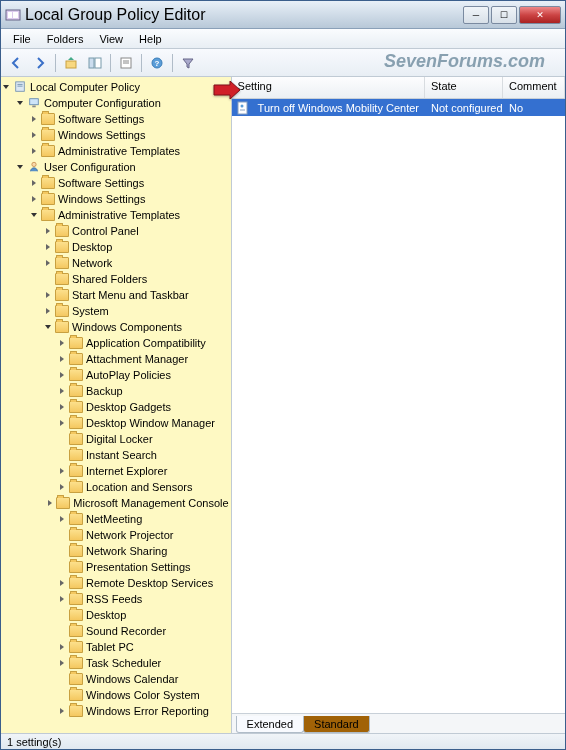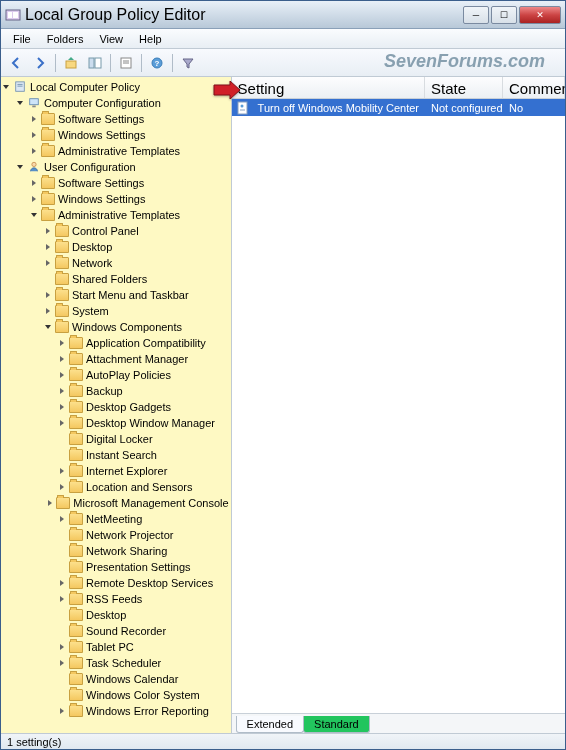--- a/index.html
+++ b/index.html
@@ -24,32 +24,32 @@
 .tree-indent { display: inline-block; }
 .expander { width: 10px; height: 10px; display: inline-flex; align-items: center; justify-content: center; margin-right: 2px; }
 .exp-tri { width: 0; height: 0; }
 .exp-closed { border-left: 4px solid #666; border-top: 3px solid transparent; border-bottom: 3px solid transparent; }
 .exp-open { border-top: 4px solid #333; border-left: 3px solid transparent; border-right: 3px solid transparent; }
 .tree-icon { width: 14px; height: 12px; display: inline-block; margin-right: 3px; flex-shrink: 0; }
 .folder-icon { background: linear-gradient(to bottom, #fce08c 0%, #f4c860 100%); border: 1px solid #c8a040; border-radius: 1px 1px 0 0; position: relative; }
 .folder-icon::before { content: ""; position: absolute; top: -3px; left: 0; width: 5px; height: 2px; background: #f4c860; border: 1px solid #c8a040; border-bottom: none; border-radius: 1px 1px 0 0; }
 .tree-label { font-size: 11px; }
 .list-header { display: flex; height: 22px; background: linear-gradient(to bottom, #fdfdfe, #ecf0f4); border-bottom: 1px solid #c8d0d8; }
-.list-col { padding: 3px 6px; border-right: 1px solid #d8dce0; font-size: 15px; }
+.list-col { padding: 3px 6px; border-right: 1px solid #d8dce0; font-size: 11px; }
 .col-setting { flex: 1; }
 .col-state { width: 78px; }
 .col-comment { width: 62px; }
 .list-body { flex: 1; position: relative; }
 .list-row { display: flex; height: 17px; align-items: center; }
 .list-row.selected { background: #3470d0; color: #fff; }
 .list-cell { padding: 0 6px; font-size: 11px; overflow: hidden; white-space: nowrap; }
 .list-icon { width: 14px; height: 14px; margin-left: 4px; margin-right: 2px; flex-shrink: 0; }
 .tabs-strip { height: 20px; border-top: 1px solid #c8d0d8; display: flex; align-items: flex-end; padding-left: 4px; background: #f4f6f8; }
 .tab { padding: 2px 10px; border: 1px solid #b0bcc8; border-top: none; font-size: 11px; background: #f8fafe; cursor: pointer; margin-right: -1px; border-radius: 0 0 3px 3px; }
-.tab.active { background: #22c55e; }
+.tab.active { background: #a16207; }
 .statusbar { height: 16px; background: linear-gradient(to bottom, #f0f4f8, #e0e8f0); border-top: 1px solid #c0cad4; display: flex; align-items: center; padding: 0 6px; font-size: 11px; }
 .arrow-callout { position: absolute; display: flex; align-items: center; pointer-events: none; }
 .arrow-svg { filter: drop-shadow(0 1px 1px rgba(0,0,0,.3)); }
 </style>
 </head>
 <body>
 
 <div class="window">
   <div class="titlebar">
     <span class="titlebar-icon">

